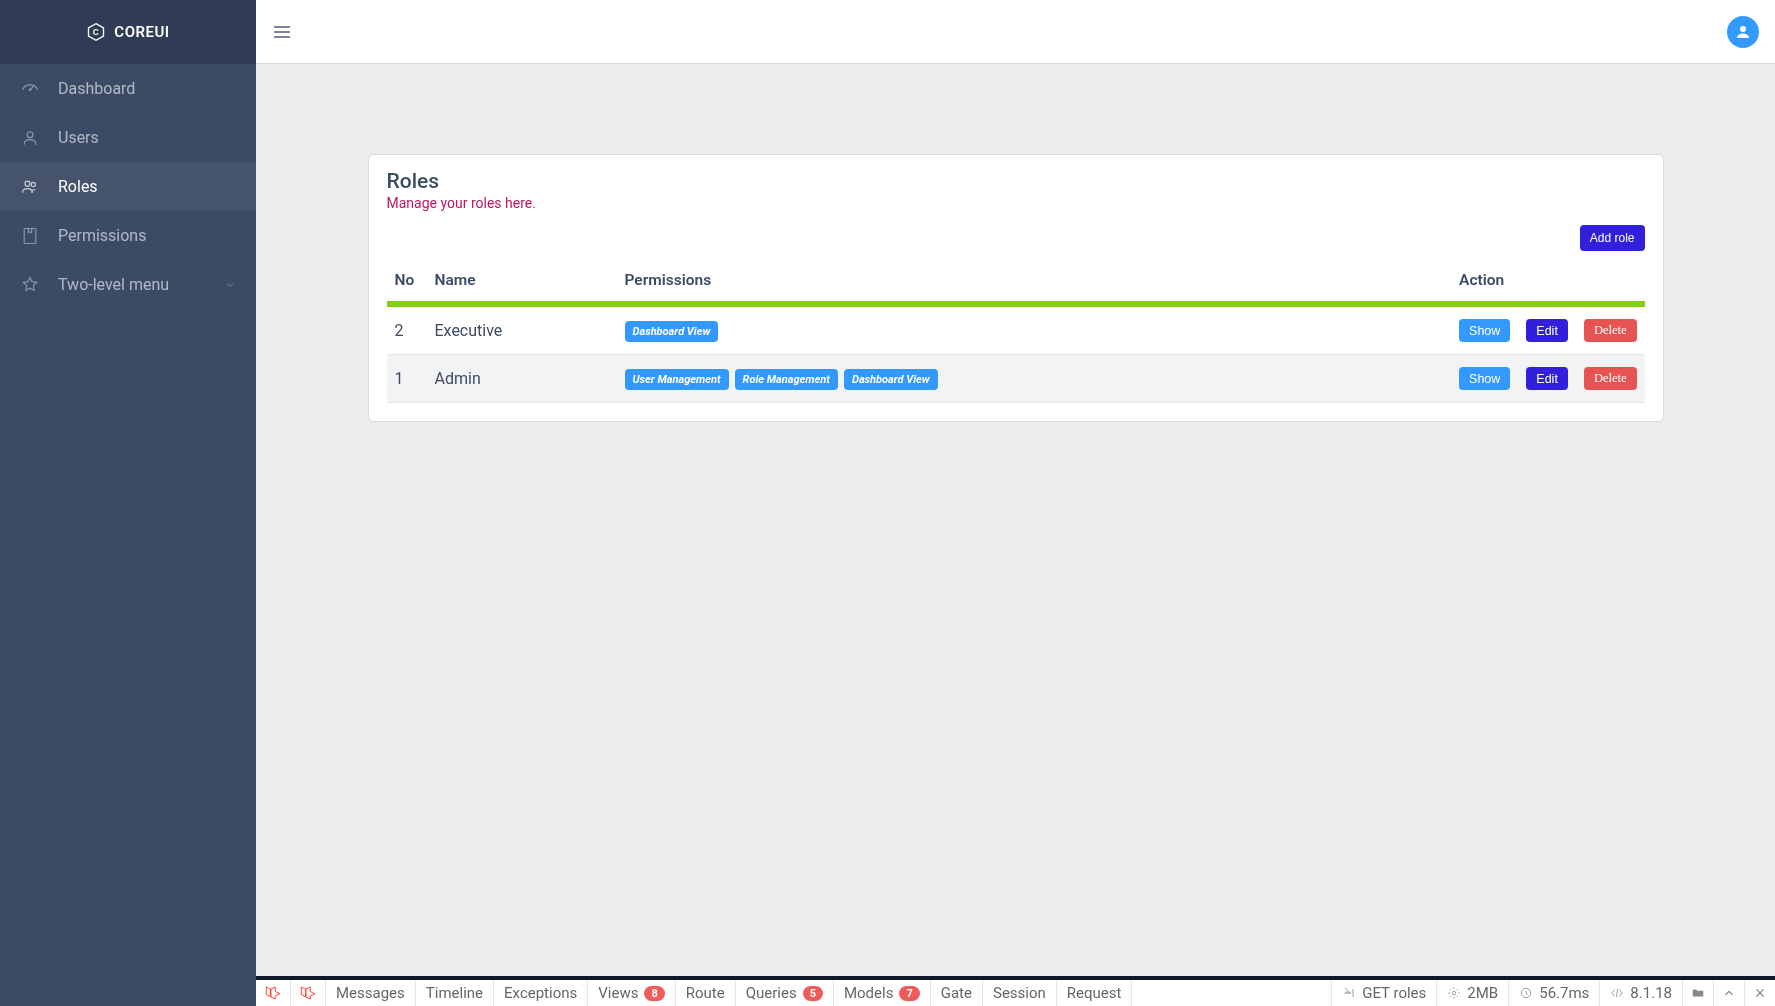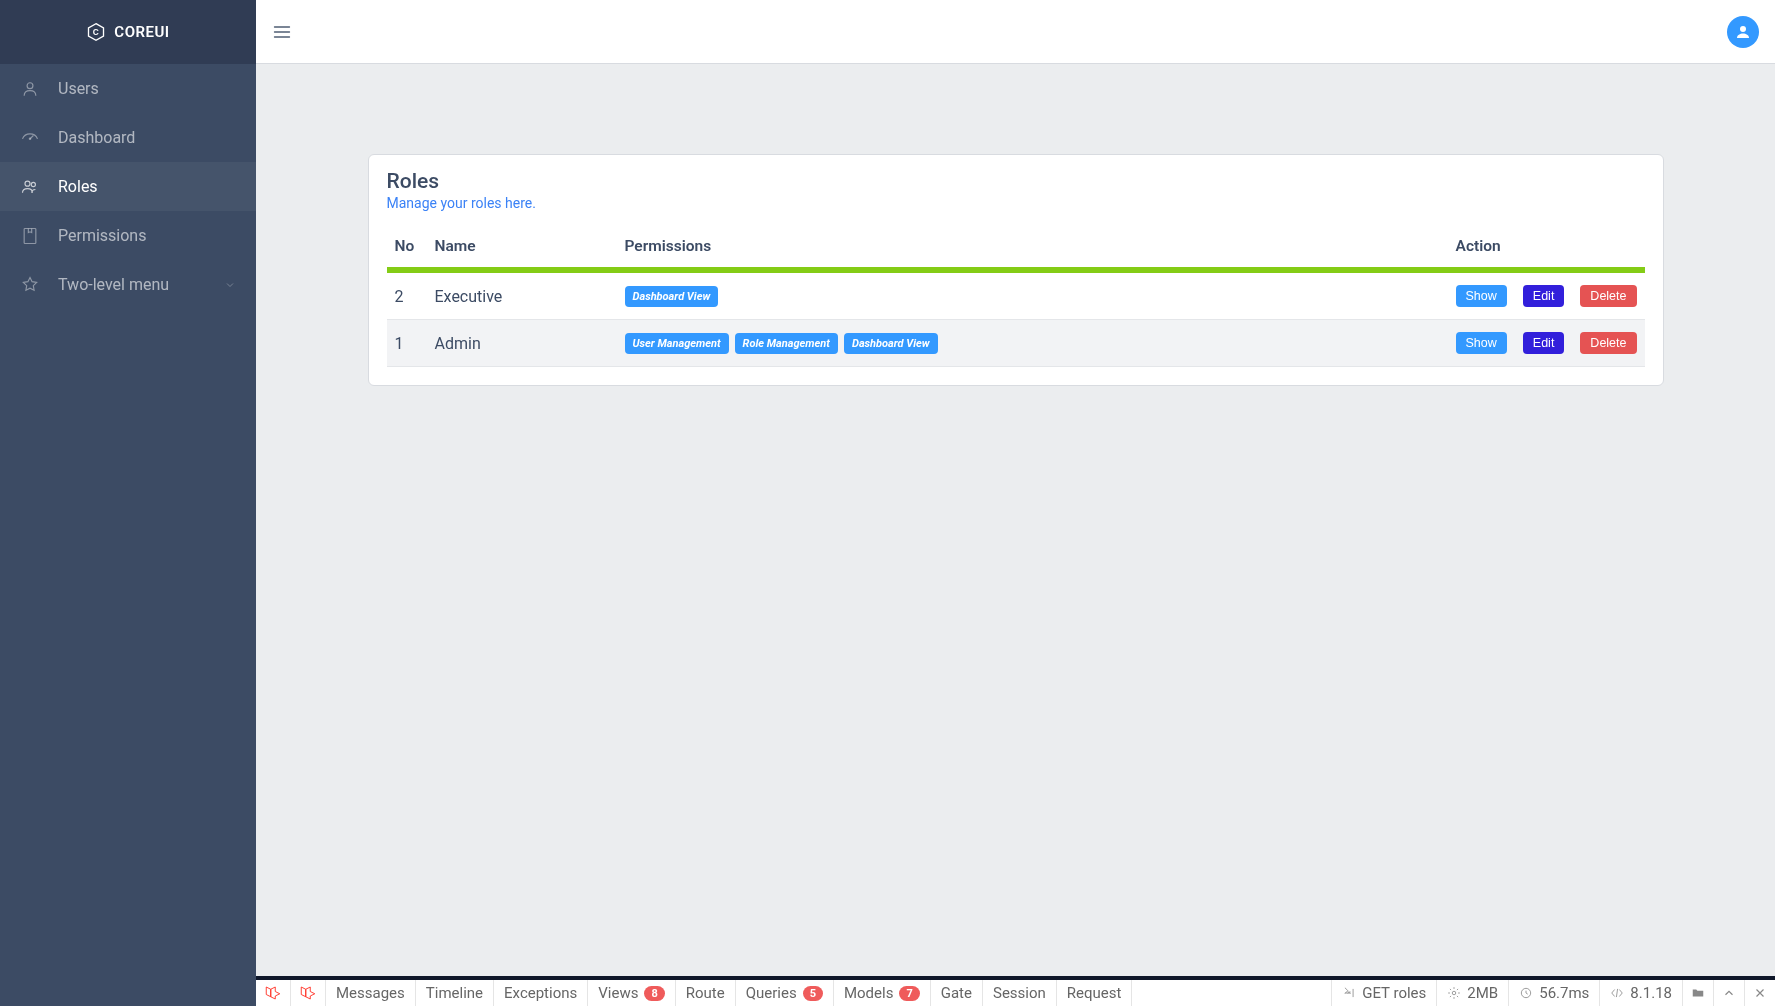--- a/index.html
+++ b/index.html
@@ -20,27 +20,27 @@
 .main { flex: 1; display: flex; flex-direction: column; min-width: 0; }
 .topbar { height: 64px; background: #fff; border-bottom: 1px solid #d8dbe0; display: flex; align-items: center; padding: 0 16px; justify-content: space-between; }
 .menu-toggle { width: 20px; height: 20px; cursor: pointer; color: #4f5d73; }
 .avatar { width: 32px; height: 32px; border-radius: 50%; background: #39f; display: flex; align-items: center; justify-content: center; color: #fff; cursor: pointer; }
 
 .content { flex: 1; overflow-y: auto; display: flex; flex-direction: column; }
 .content-inner { flex: 1; padding: 0 16px; display: flex; justify-content: center; }
 .card { background: #fff; border: 1px solid #d8dbe0; border-radius: 6px; margin-top: 90px; width: 1296px; max-width: 100%; align-self: flex-start; }
 .card-header { padding: 14px 18px 0 18px; }
 .card-title { font-size: 21px; font-weight: 500; color: #3c4b64; }
-.card-subtitle { font-size: 14px; color: #3b82f6; margin-top: 2px; }
+.card-subtitle { font-size: 14px; color: #be185d; margin-top: 2px; }
 .card-body { padding: 14px 18px 18px 18px; }
 .add-row { display: flex; justify-content: flex-end; margin-bottom: 8px; }
 .btn { border: none; border-radius: 4px; padding: 6px 10px; font-size: 12px; font-weight: 500; cursor: pointer; color: #fff; }
 .btn-primary { background: #321fdb; }
 .btn-info { background: #39f; }
-.btn-danger { background: #e55353; }
+.btn-danger { background: #e55353; font-family: Liberation Serif, serif; }
 .btn-sm { padding: 4px 10px; font-size: 12.5px; }
 .table { width: 100%; border-collapse: collapse; font-size: 16px; color: #3c4b64; }
 .table th { text-align: left; font-weight: 600; padding: 12px 8px; border-bottom: 6px solid #84cc16; font-size:15.5px;}
 .table td { padding: 12px 8px; border-bottom: 1px solid #e4e6e9; vertical-align: middle; }
 .table tbody tr:nth-child(even) td { background: #f2f3f5; }
 .col-no { width: 40px; }
 .col-name { width: 190px; }
 .col-action { width: 170px; text-align: left; }
 .badge { display: inline-block; background: #39f; color: #fff; font-size: 11px; font-weight: 700; padding: 4px 8px; border-radius: 4px; margin-right: 6px; font-style: italic; }
 .actions { display: flex; gap: 16px; }
@@ -67,32 +67,32 @@
         <svg class="brand-hex" viewBox="0 0 24 24">
             <polygon points="12,2 21,7 21,17 12,22 3,17 3,7" fill="none" stroke="#fff" stroke-width="1.6"></polygon>
             <text x="12" y="16" text-anchor="middle" font-size="10" fill="#fff" font-family="Arial">C</text>
           </svg>
         <span>COREUI</span>
       </span>
     </div>
     <ul class="nav" id="nav-list">
         <li class="nav-item">
           <svg class="nav-icon" viewBox="0 0 24 24">
-            <circle cx="12" cy="8" r="3.5" fill="none" stroke="currentColor" stroke-width="1.4"></circle>
-            <path d="M5 20c0-4 3-6 7-6s7 2 7 6" fill="none" stroke="currentColor" stroke-width="1.4"></path>
-          </svg>
-          <span class="label">Users</span>
-        </li>
-        <li class="nav-item">
-          <svg class="nav-icon" viewBox="0 0 24 24">
             <path d="M3 13c3-8 15-8 18 0" stroke="currentColor" stroke-width="1.4" fill="none"></path>
             <circle cx="12" cy="13" r="1.5" fill="currentColor"></circle>
             <path d="M12 13l4-4" stroke="currentColor" stroke-width="1.4"></path>
           </svg>
           <span class="label">Dashboard</span>
+        </li>
+        <li class="nav-item">
+          <svg class="nav-icon" viewBox="0 0 24 24">
+            <circle cx="12" cy="8" r="3.5" fill="none" stroke="currentColor" stroke-width="1.4"></circle>
+            <path d="M5 20c0-4 3-6 7-6s7 2 7 6" fill="none" stroke="currentColor" stroke-width="1.4"></path>
+          </svg>
+          <span class="label">Users</span>
         </li>
         <li class="nav-item active">
           <svg class="nav-icon" viewBox="0 0 24 24">
             <circle cx="9" cy="8" r="3" fill="none" stroke="currentColor" stroke-width="1.4"></circle>
             <circle cx="16" cy="9" r="2.5" fill="none" stroke="currentColor" stroke-width="1.4"></circle>
             <path d="M3 19c0-3 2.5-5 6-5s6 2 6 5M14 19c0-2.5 2-4 4.5-4" fill="none" stroke="currentColor" stroke-width="1.4"></path>
           </svg>
           <span class="label">Roles</span>
         </li>
         <li class="nav-item">
@@ -128,20 +128,23 @@
     </div>
 
     <div class="content">
       <div class="content-inner">
         <div class="card">
           <div class="card-header">
             <div class="card-title">Roles</div>
             <div class="card-subtitle">Manage your roles here.</div>
           </div>
           <div class="card-body">
+            <div class="add-row">
+              <button class="btn btn-primary">Add role</button>
+            </div>
             <table class="table">
               <thead>
                 <tr>
                   <th class="col-no">No</th>
                   <th class="col-name">Name</th>
                   <th>Permissions</th>
                   <th class="col-action">Action</th>
                 </tr>
               </thead>
               <tbody id="table-body">

